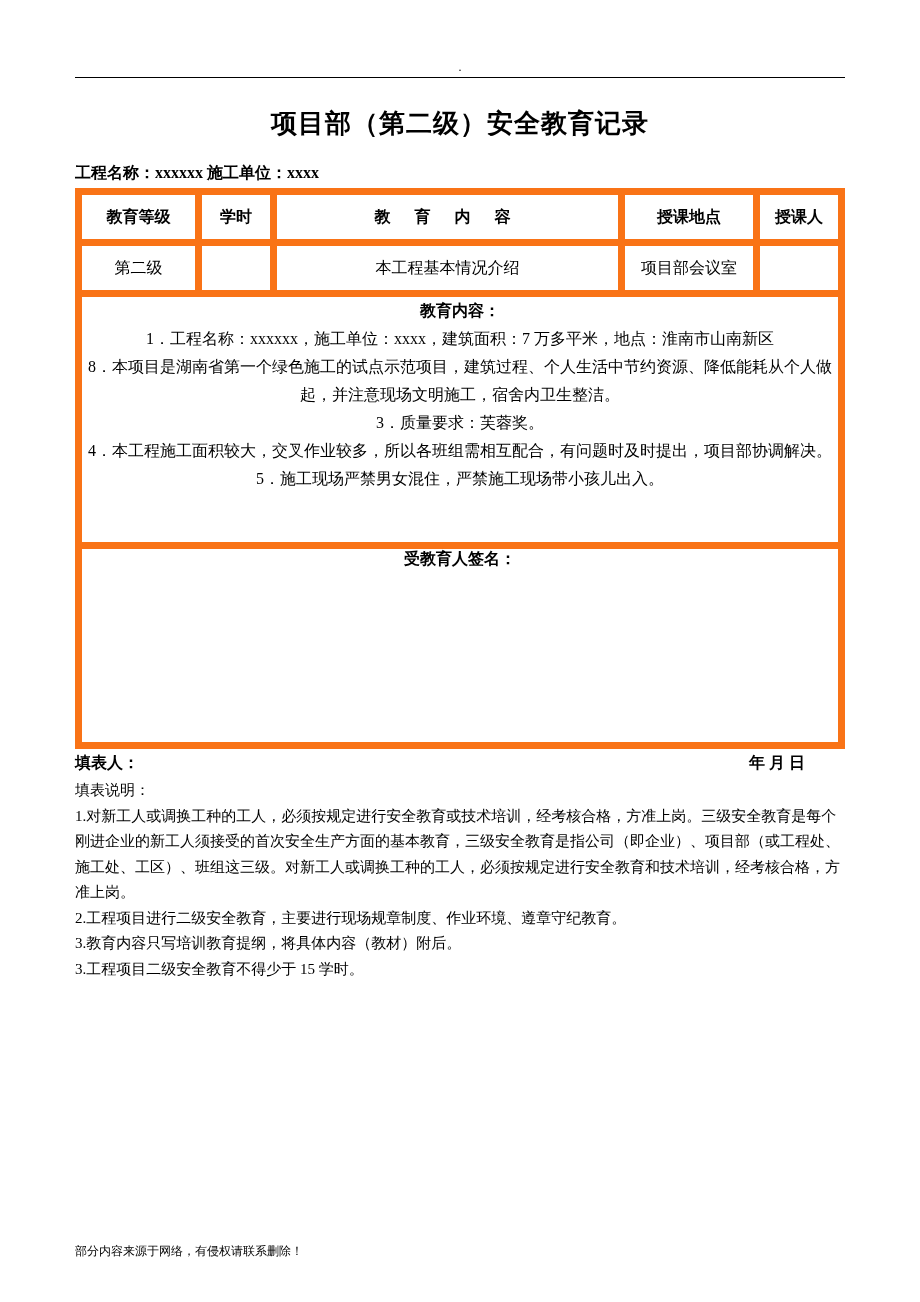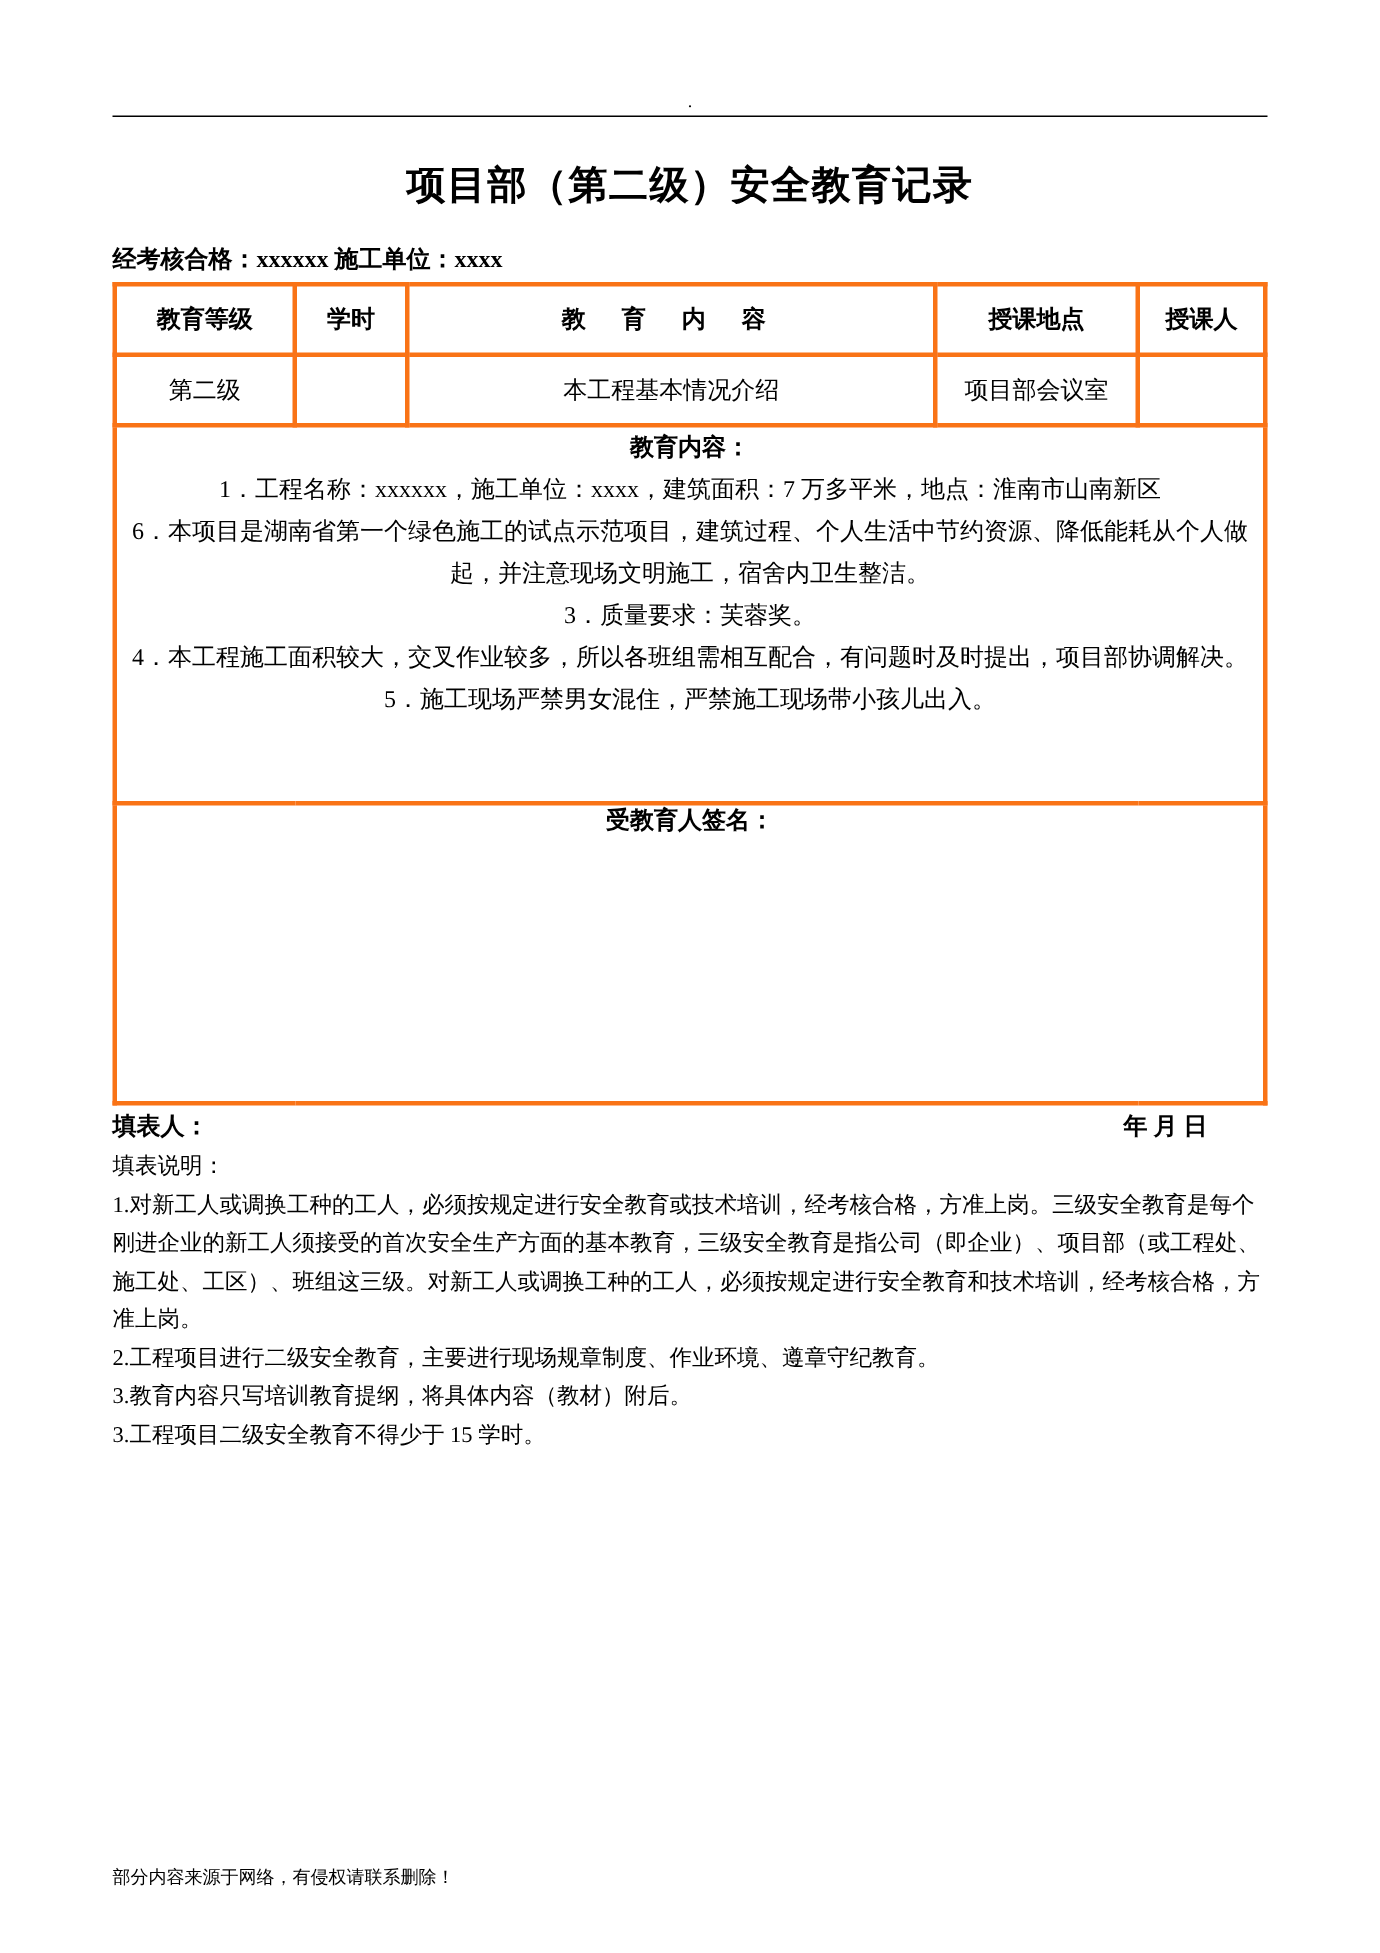--- a/index.html
+++ b/index.html
@@ -38,21 +38,21 @@
     font-size: 16px;
     font-weight: bold;
     margin-bottom: 4px;
   }
   table.main {
     border-collapse: collapse;
     width: 100%;
     table-layout: fixed;
   }
   table.main th, table.main td {
-    border: 3px solid #f97316;
+    border: 7px solid #f97316;
     font-size: 16px;
     vertical-align: middle;
     padding: 0;
   }
   table.main th {
     font-weight: bold;
     text-align: center;
     height: 44px;
   }
   table.main td.cell {
@@ -112,21 +112,21 @@
 </head>
 <body>
 
 <div class="page">
 
   <div class="top-dot">.</div>
   <hr class="top-rule">
 
   <div class="doc-title">项目部（第二级）安全教育记录</div>
 
-  <div class="sub-line">经考核合格：xxxxxx 施工单位：xxxx</div>
+  <div class="sub-line">工程名称：xxxxxx 施工单位：xxxx</div>
 
   <table class="main">
     <colgroup>
       <col class="col-level">
         <col class="col-hours">
         <col class="col-content">
         <col class="col-place">
         <col class="col-teacher">
     </colgroup>
     <tbody>
@@ -141,21 +141,21 @@
       <td class="cell">第二级</td>
       <td class="cell"></td>
       <td class="cell">本工程基本情况介绍</td>
       <td class="cell">项目部会议室</td>
       <td class="cell"></td>
     </tr>
     <tr>
       <td colspan="5" class="content-block">
         <div class="hd">教育内容：</div>
         <div>1．工程名称：xxxxxx，施工单位：xxxx，建筑面积：7 万多平米，地点：淮南市山南新区</div>
-        <div>6．本项目是湖南省第一个绿色施工的试点示范项目，建筑过程、个人生活中节约资源、降低能耗从个人做起，并注意现场文明施工，宿舍内卫生整洁。</div>
+        <div>8．本项目是湖南省第一个绿色施工的试点示范项目，建筑过程、个人生活中节约资源、降低能耗从个人做起，并注意现场文明施工，宿舍内卫生整洁。</div>
         <div>3．质量要求：芙蓉奖。</div>
         <div>4．本工程施工面积较大，交叉作业较多，所以各班组需相互配合，有问题时及时提出，项目部协调解决。</div>
         <div>5．施工现场严禁男女混住，严禁施工现场带小孩儿出入。</div>
       </td>
     </tr>
     <tr>
       <td colspan="5" class="sign-block">
         <div>受教育人签名：</div>
       </td>
     </tr>

